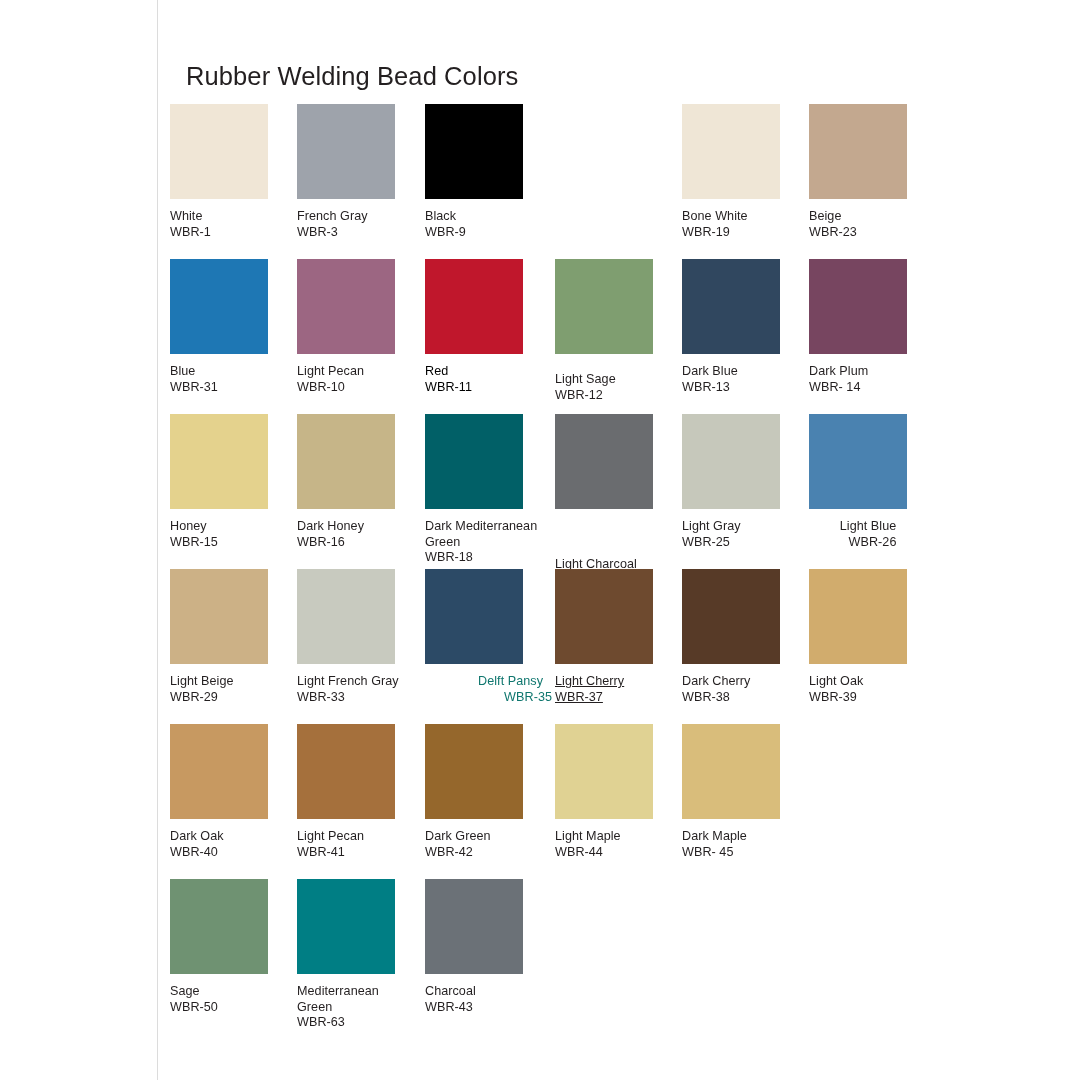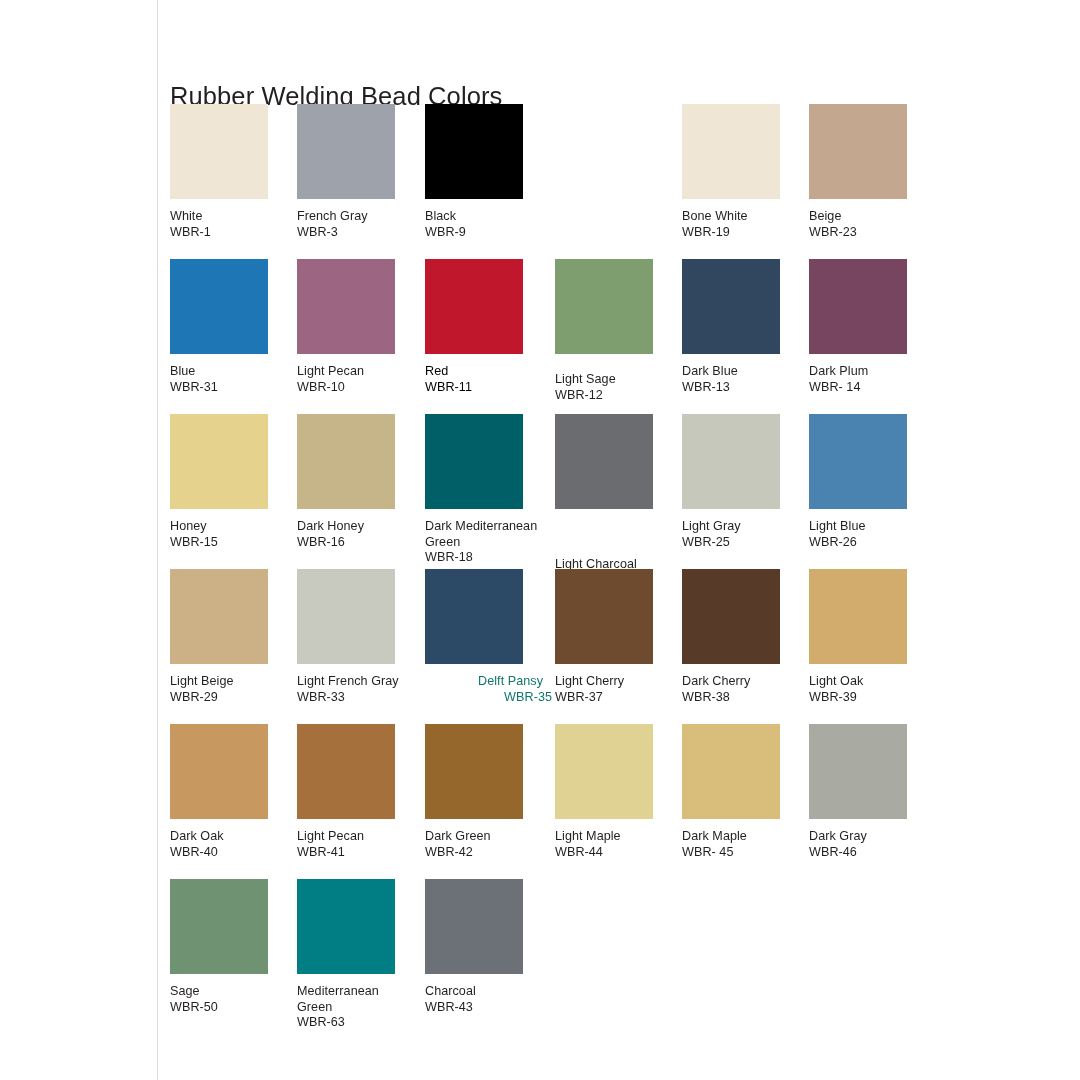--- a/index.html
+++ b/index.html
@@ -32,28 +32,27 @@
   #content {
     position: absolute;
     left: 170px;
     top: 0;
     width: 880px;
     height: 1080px;
   }
 
   #page-title {
     position: absolute;
-    left: 0;
+    left: 16px;
     top: 62px;
     font-size: 25.5px;
     font-weight: 400;
     letter-spacing: 0.1px;
     color: #231f20;
     white-space: nowrap;
-    margin-top: 20px;
   }
 
   #swatch-grid {
     position: absolute;
     left: 0;
     top: 104px;
     width: 880px;
   }
 
   .swatch-row {
@@ -222,21 +221,21 @@
           </div>
           <div class="swatch-cell col-4">
             <div class="swatch-chip" style="background-color: rgb(198, 200, 187);"></div>
             <div class="swatch-caption" style="color: rgb(35, 31, 32);">
               <span class="swatch-name">Light Gray</span>
               <span class="swatch-code">WBR-25</span>
             </div>
           </div>
           <div class="swatch-cell col-5">
             <div class="swatch-chip" style="background-color: rgb(74, 130, 176);"></div>
-            <div class="swatch-caption" style="color: rgb(35, 31, 32);">
+            <div class="swatch-caption" style="color: rgb(35, 31, 32); text-align: center;">
               <span class="swatch-name">Light Blue</span>
               <span class="swatch-code">WBR-26</span>
             </div>
           </div>
         </div>
         <div class="swatch-row">
           <div class="swatch-cell col-0">
             <div class="swatch-chip" style="background-color: rgb(204, 177, 134);"></div>
             <div class="swatch-caption" style="color: rgb(35, 31, 32);">
               <span class="swatch-name">Light Beige</span>
@@ -252,21 +251,21 @@
           </div>
           <div class="swatch-cell col-2">
             <div class="swatch-chip" style="background-color: rgb(44, 74, 102);"></div>
             <div class="swatch-caption" style="color: #0f766e; text-align: right;">
               <span class="swatch-name">Delft Pansy</span>
               <span class="swatch-code">WBR-35</span>
             </div>
           </div>
           <div class="swatch-cell col-3">
             <div class="swatch-chip" style="background-color: rgb(110, 74, 47);"></div>
-            <div class="swatch-caption" style="color: rgb(35, 31, 32);">
+            <div class="swatch-caption" style="color: rgb(35, 31, 32); text-decoration: underline;">
               <span class="swatch-name">Light Cherry</span>
               <span class="swatch-code">WBR-37</span>
             </div>
           </div>
           <div class="swatch-cell col-4">
             <div class="swatch-chip" style="background-color: rgb(87, 58, 39);"></div>
             <div class="swatch-caption" style="color: rgb(35, 31, 32);">
               <span class="swatch-name">Dark Cherry</span>
               <span class="swatch-code">WBR-38</span>
             </div>
@@ -308,27 +307,20 @@
               <span class="swatch-code">WBR-44</span>
             </div>
           </div>
           <div class="swatch-cell col-4">
             <div class="swatch-chip" style="background-color: rgb(217, 189, 123);"></div>
             <div class="swatch-caption" style="color: rgb(35, 31, 32);">
               <span class="swatch-name">Dark Maple</span>
               <span class="swatch-code">WBR- 45</span>
             </div>
           </div>
-          <div class="swatch-cell col-5">
-            <div class="swatch-chip" style="background-color: rgb(169, 170, 161);"></div>
-            <div class="swatch-caption" style="color: rgb(35, 31, 32);">
-              <span class="swatch-name">Dark Gray</span>
-              <span class="swatch-code">WBR-46</span>
-            </div>
-          </div>
         </div>
         <div class="swatch-row">
           <div class="swatch-cell col-0">
             <div class="swatch-chip" style="background-color: rgb(111, 146, 114);"></div>
             <div class="swatch-caption" style="color: rgb(35, 31, 32);">
               <span class="swatch-name">Sage</span>
               <span class="swatch-code">WBR-50</span>
             </div>
           </div>
           <div class="swatch-cell col-1">

